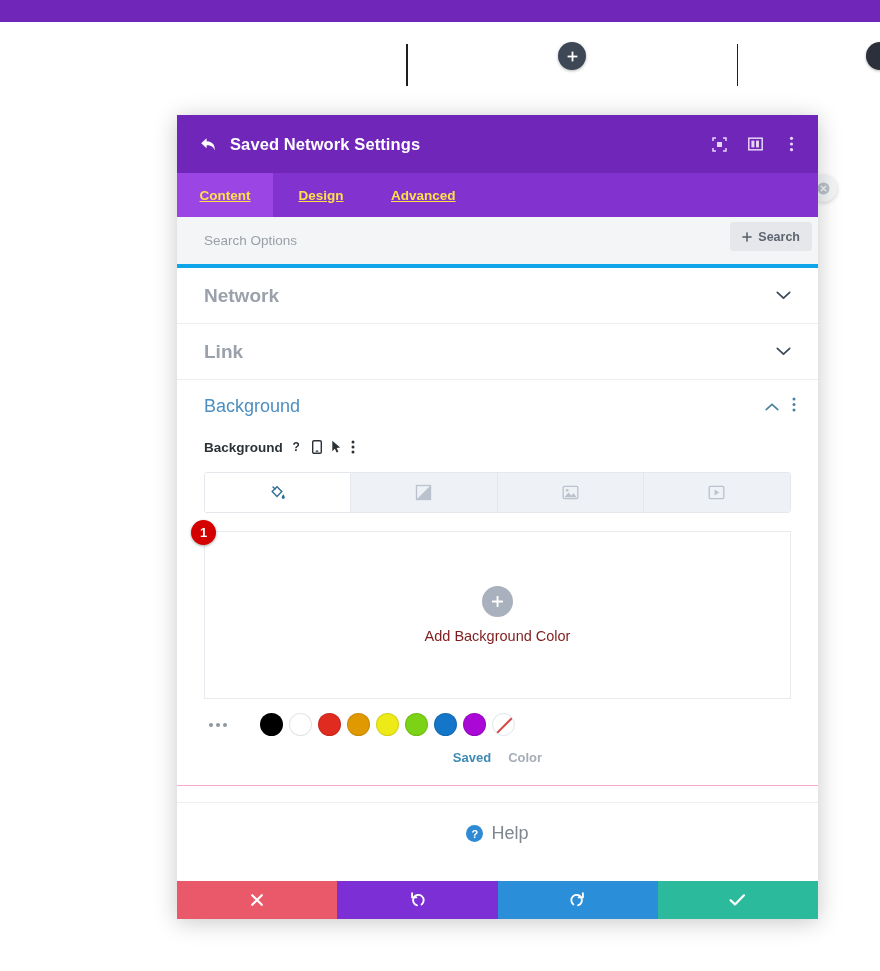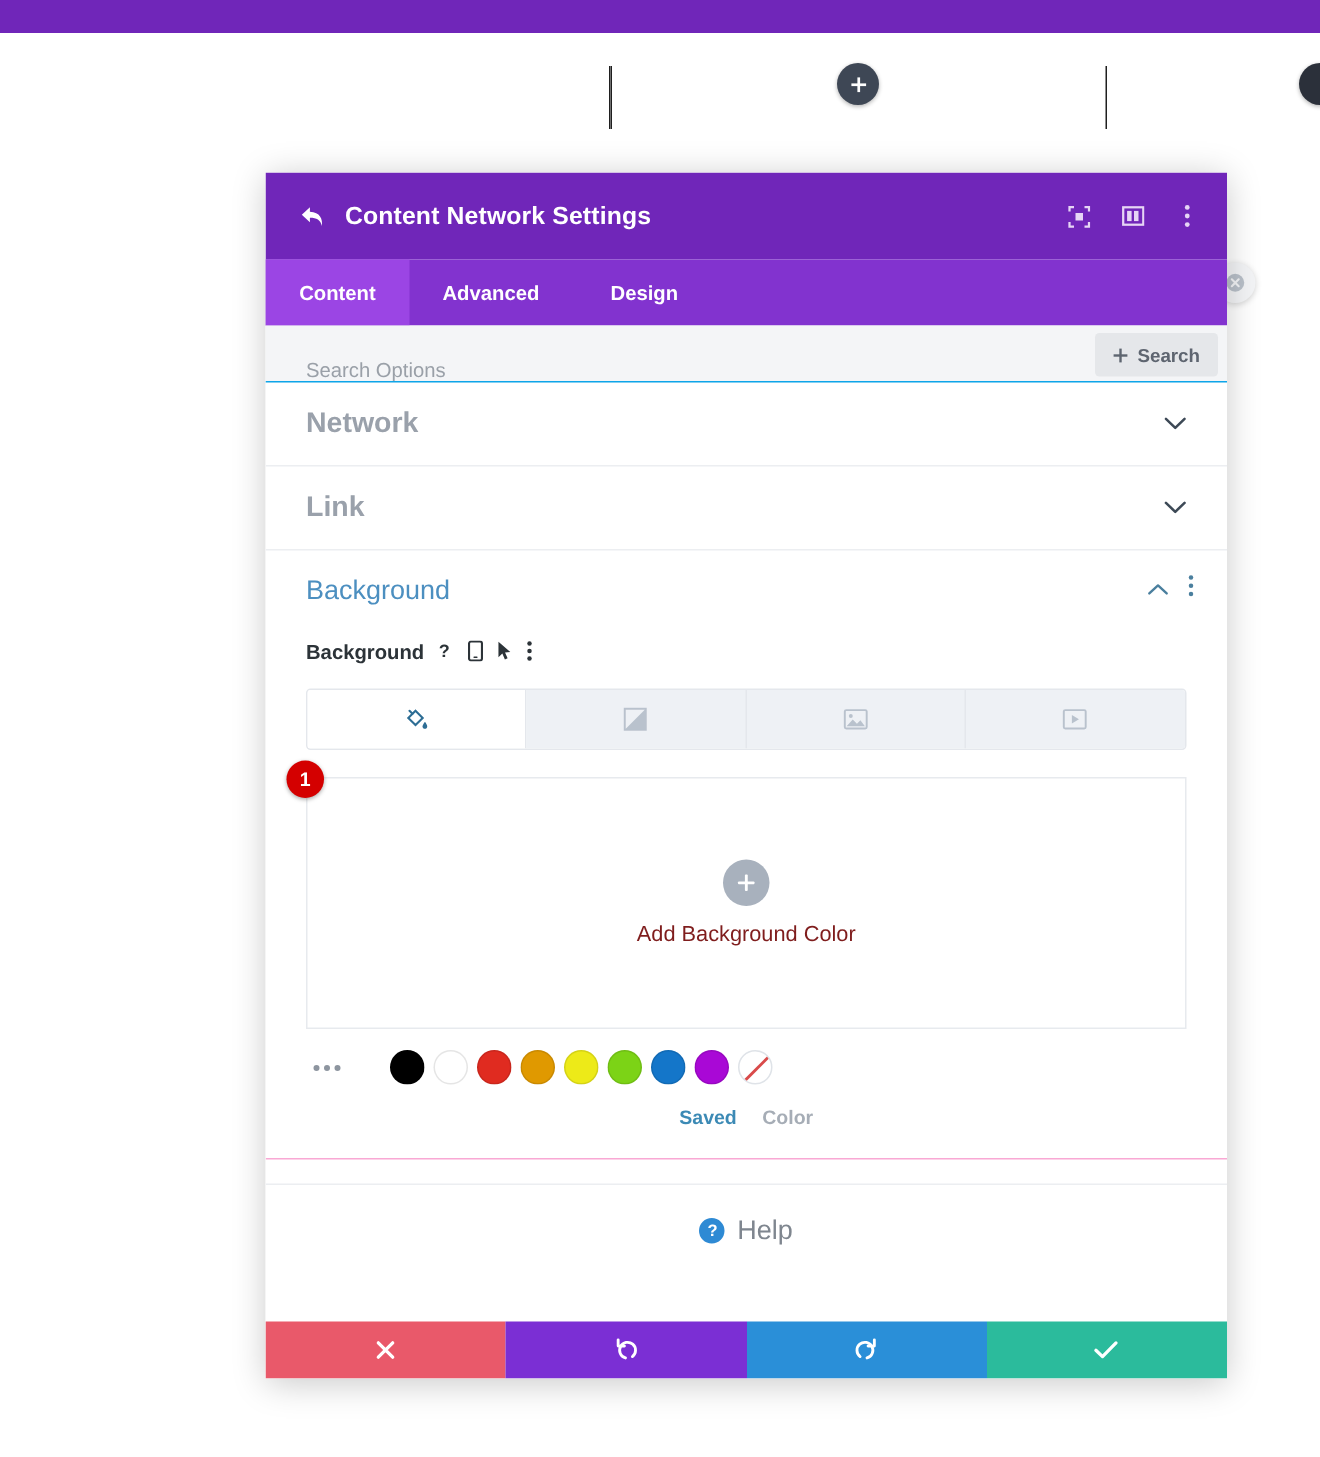--- a/index.html
+++ b/index.html
@@ -71,28 +71,28 @@
   }
   .mh-icons { display: flex; align-items: center; gap: 18px; flex: 0 0 auto; }
   .mh-icon { width: 18px; height: 18px; display:flex; align-items:center; justify-content:center; color: #e6d5f5; }
 
   .modal-tabs {
     height: 44px; background: #8233cf; display: flex; align-items: stretch;
     flex: 0 0 auto;
   }
   .mtab {
     display: flex; align-items: center; justify-content: center;
-    color: #ffffff; font-size: 13.5px; font-weight: bold;
-    padding: 12px 22px; min-width: 96px;
+    color: #fde047; font-size: 13.5px; font-weight: bold;
+    padding: 12px 22px; min-width: 96px; text-decoration: underline;
   }
   .mtab.active { background: #9b45e4; }
 
   .search-bar {
-    height: 38px; background: #f4f5f7; border-bottom: 1px solid #0ea5e9;
-    display: flex; align-items: flex-end; padding: 0 0 0 27px;
+    height: 51px; background: #f4f5f7; border-bottom: 4px solid #0ea5e9;
+    display: flex; align-items: center; padding: 0 0 0 27px;
     flex: 0 0 auto; position: relative;
   }
   .search-input {
     border: none; background: transparent; outline: none;
     font-family: "Liberation Sans", sans-serif;
     font-size: 13.5px; color: #8c929c; width: 480px; padding: 0;
   }
   .search-input::placeholder { color: #9aa0a8; }
   .filter-btn {
     position: absolute; right: 6px; top: 5px;
@@ -244,21 +244,21 @@
   </div>
 
   <div class="modal">
 
     <div class="modal-header">
       <div class="mh-back">
         <svg width="17" height="15" viewBox="0 0 17 15">
           <path d="M6.6 1.2 L1.2 6.2 L6.6 11.2 L6.6 8.2 C11.2 8.2 13.6 9.6 14.6 13.6 C15.2 9.2 13.4 4.4 6.6 4.2 Z" fill="#ffffff"></path>
         </svg>
       </div>
-      <div class="mh-title">Content Network Settings</div>
+      <div class="mh-title">Saved Network Settings</div>
       <div class="mh-icons">
         <div class="mh-icon">
           <svg width="15" height="15" viewBox="0 0 15 15">
             <path d="M1,4 L1,1 L4,1 M11,1 L14,1 L14,4 M14,11 L14,14 L11,14 M4,14 L1,14 L1,11" fill="none" stroke="#e6d5f5" stroke-width="1.5"></path>
             <rect x="5" y="5" width="5" height="5" fill="#e6d5f5"></rect>
           </svg>
         </div>
         <div class="mh-icon">
           <svg width="15" height="14" viewBox="0 0 15 14">
             <rect x="0.8" y="1.2" width="13.4" height="11.6" fill="none" stroke="#e6d5f5" stroke-width="1.5"></rect>
@@ -271,22 +271,22 @@
             <circle cx="2.5" cy="2.3" r="1.6" fill="#e6d5f5"></circle>
             <circle cx="2.5" cy="8" r="1.6" fill="#e6d5f5"></circle>
             <circle cx="2.5" cy="13.7" r="1.6" fill="#e6d5f5"></circle>
           </svg>
         </div>
       </div>
     </div>
 
     <div class="modal-tabs">
       <div class="mtab active">Content</div>
+      <div class="mtab">Design</div>
       <div class="mtab">Advanced</div>
-      <div class="mtab">Design</div>
     </div>
 
     <div class="search-bar">
       <input class="search-input" type="text" placeholder="Search Options" style="">
       <div class="filter-btn">
         <svg width="10" height="10" viewBox="0 0 10 10">
           <rect x="4.2" y="0.4" width="1.6" height="9.2" fill="#5e6570"></rect>
           <rect x="0.4" y="4.2" width="9.2" height="1.6" fill="#5e6570"></rect>
         </svg>
         <span>Search</span>

